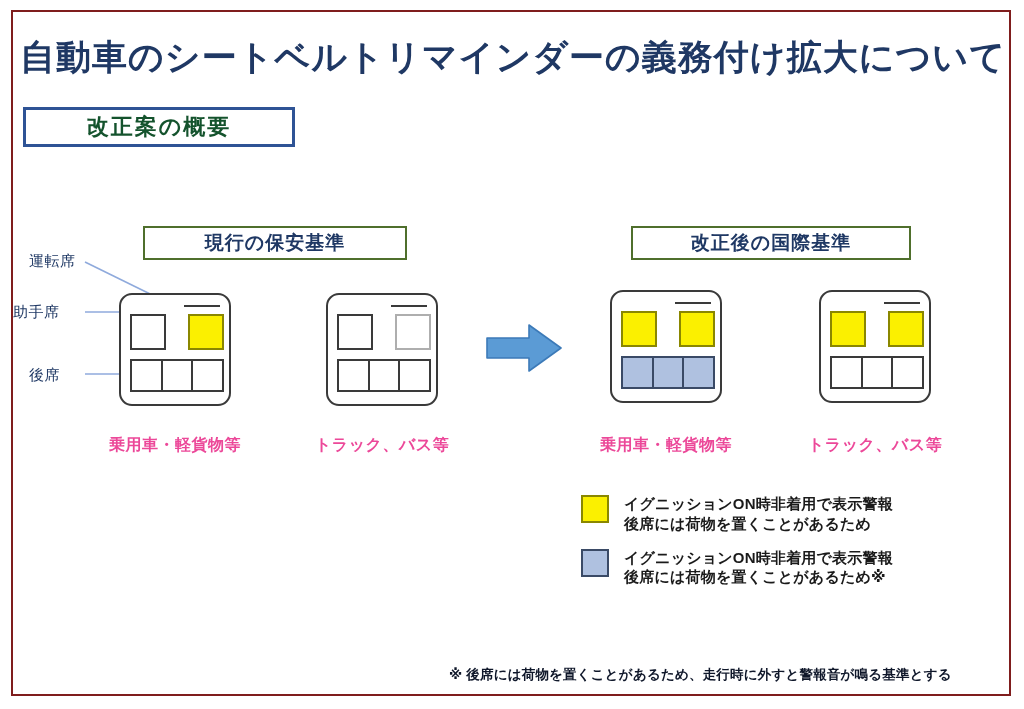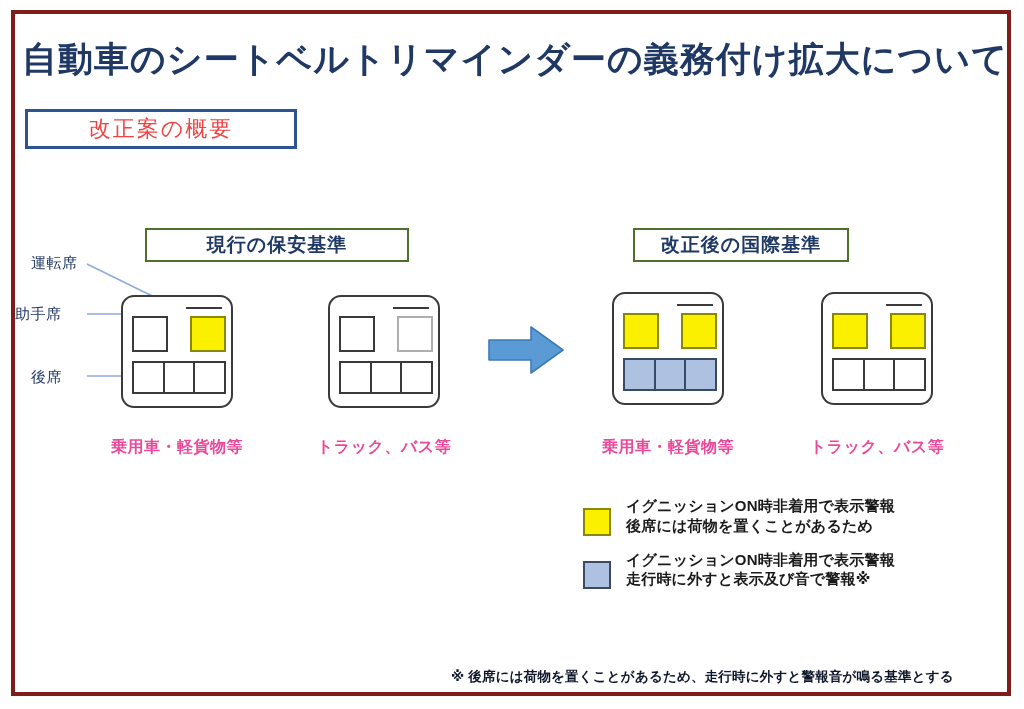--- a/index.html
+++ b/index.html
@@ -15,21 +15,21 @@
     font-family: "Liberation Sans", "DejaVu Sans", sans-serif;
     overflow: hidden;
   }
   
   #frame {
     position: absolute;
     left: 11px;
     top: 10px;
     width: 1000px;
     height: 686px;
-    border: 4px solid #7f1d1d;
+    border: 2px solid #7f1d1d;
     box-sizing: border-box;
     background: #ffffff;
   }
 
   
   #title {
     position: absolute;
     left: 0;
     top: 22px;
     width: 1000px;
@@ -50,22 +50,22 @@
     height: 40px;
     border: 3px solid #2E5395;
     box-sizing: border-box;
     display: flex;
     align-items: center;
     justify-content: center;
     background: #ffffff;
   }
   #subtitle-box .txt {
     font-size: 22px;
-    font-weight: normal;
-    color: #ef4444;
+    font-weight: bold;
+    color: #14532d;
     letter-spacing: 2px;
   }
 
   
   .sec-head {
     position: absolute;
     height: 34px;
     border: 2px solid #4F6F2C;
     box-sizing: border-box;
     background: #ffffff;
@@ -75,21 +75,21 @@
     margin-top: 34px;
   }
   .sec-head .txt {
     font-size: 19px;
     font-weight: bold;
     color: #1F3864;
     letter-spacing: 1px;
     white-space: nowrap;
   }
   #sec-head-current { left: 130px; top: 180px; width: 264px; }
-  #sec-head-revised { left: 618px; top: 180px; width: 216px; }
+  #sec-head-revised { left: 618px; top: 180px; width: 280px; }
 
   
   .seat-label {
     position: absolute;
     font-size: 15px;
     font-weight: normal;
     color: #1F3864;
     white-space: nowrap;
     letter-spacing: 0.5px;
   }
@@ -197,21 +197,21 @@
 
   
   #legend {
     position: absolute;
     left: 568px;
     top: 482px;
     width: 420px;
   }
   .legend-row {
     display: flex;
-    align-items: flex-end;
+    align-items: flex-start;
     margin-bottom: 14px;
   }
   .legend-swatch {
     width: 28px;
     height: 28px;
     flex: 0 0 28px;
     box-sizing: border-box;
     margin-top: 1px;
   }
   .legend-swatch.yellow { background: #FBF000; border: 2px solid #8A8700; }
@@ -346,21 +346,21 @@
         <div class="legend-text">
           <span class="l1">イグニッションON時非着用で表示警報</span>
           <span class="l2">後席には荷物を置くことがあるため</span>
         </div>
       </div>
 
       <div class="legend-row" id="legend-row-blue">
         <div class="legend-swatch blue"></div>
         <div class="legend-text">
           <span class="l1">イグニッションON時非着用で表示警報</span>
-          <span class="l2">走行時に外すと表示及び音で警報※</span>
+          <span class="l2">後席には荷物を置くことがあるため※</span>
         </div>
       </div>
 
 
     </div>
 
     <div id="footnote">※  後席には荷物を置くことがあるため、走行時に外すと警報音が鳴る基準とする</div>
 
   </div>
 </div>

